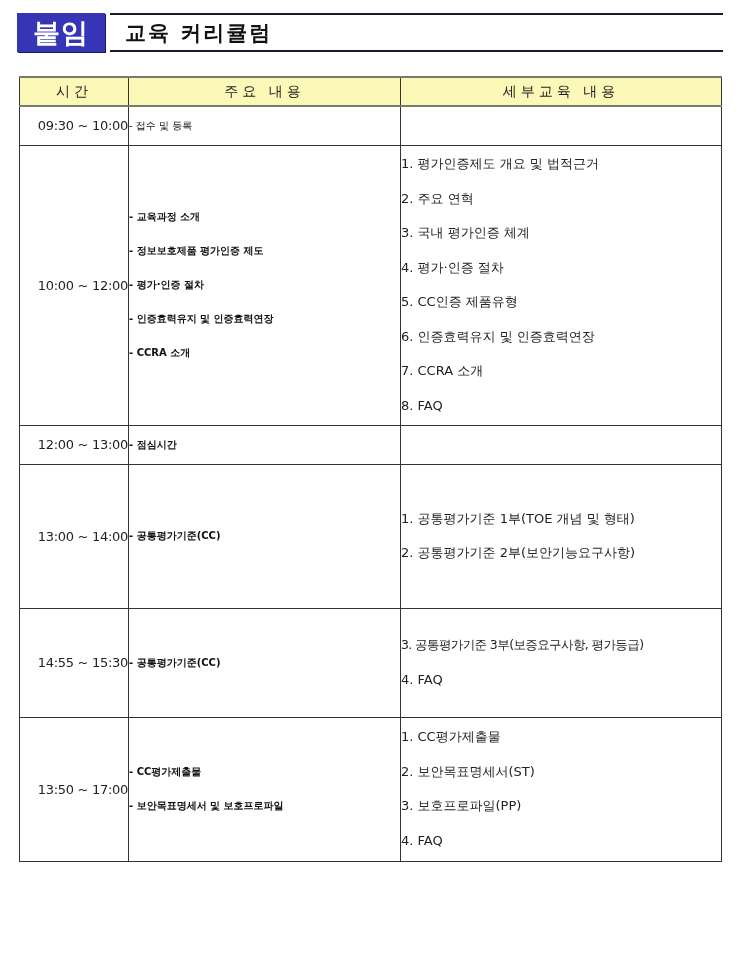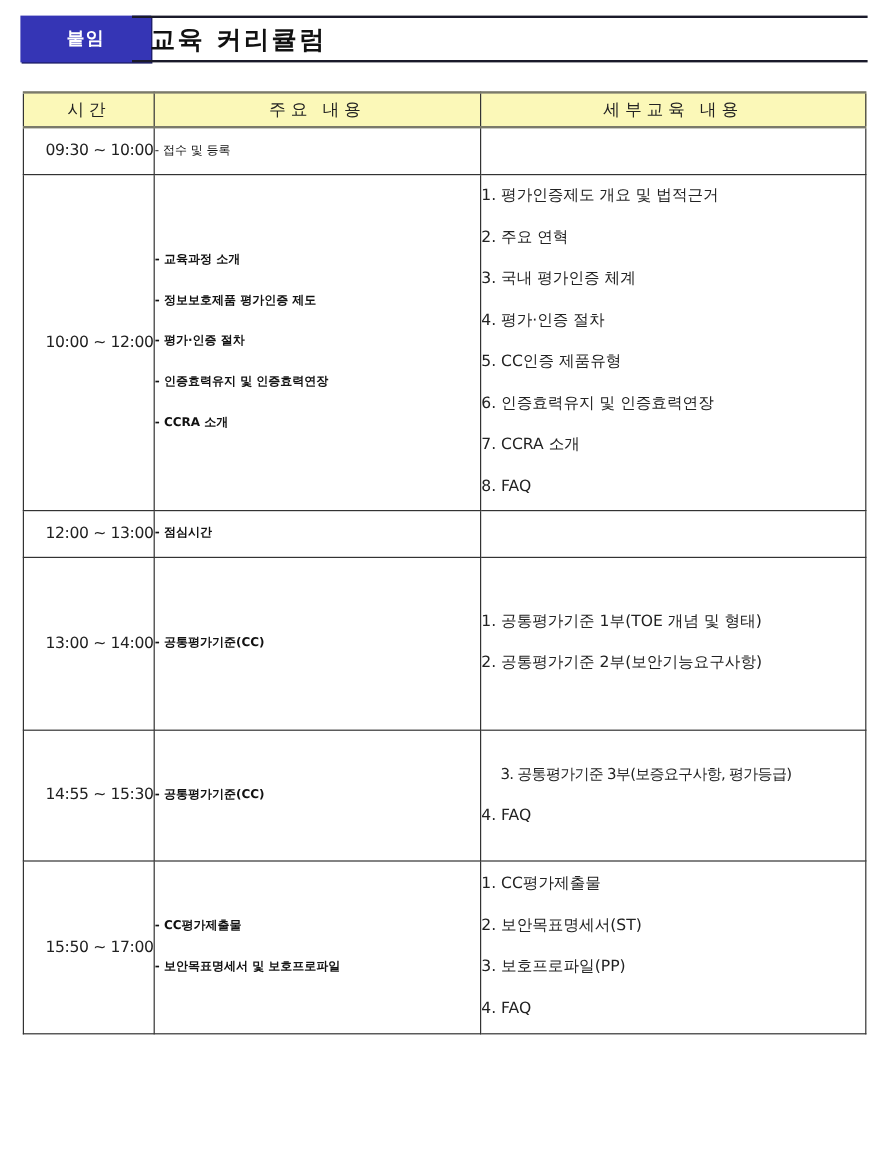--- a/index.html
+++ b/index.html
@@ -2,22 +2,22 @@
 <html><head>
 <meta charset="utf-8">
 <style>
   html, body { margin: 0; padding: 0; background: #ffffff; }
   body {
     width: 740px; height: 962px; position: relative; overflow: hidden;
     font-family: "DejaVu Sans", "Liberation Sans", sans-serif;
     color: #111;
   }
   .badge {
-    position: absolute; left: 17px; top: 13px; width: 109px; height: 39px;
-    background: #3535b5; color: #fff; font-weight: bold; font-size: 15px;
+    position: absolute; left: 17px; top: 13px; width: 88px; height: 39px;
+    background: #3535b5; color: #fff; font-weight: bold; font-size: 27px;
     display: flex; align-items: center; justify-content: center;
     box-shadow: 1px 1px 0 #1a1a60;
     letter-spacing: 1px;
   }
   .title-bar {
     position: absolute; left: 110px; top: 13px; width: 613px; height: 39px;
     border-top: 2px solid #1a1a2a; border-bottom: 2px solid #1a1a2a;
     display: flex; align-items: center; box-sizing: border-box; text-align: center;
   }
   .title-bar .title {
@@ -37,21 +37,21 @@
   table.curriculum thead tr { border-top: 2px solid #7a7a6a; border-bottom: 2px solid #7a7a6a; }
   col.c-time { width: 109px; }
   col.c-main { width: 272px; }
   col.c-detail { width: 321px; }
   td.time { text-align: right; font-size: 13px; color: #222; white-space: nowrap; letter-spacing: -0.3px; }
   td.main { padding-left: 7px; font-size: 10px; vertical-align: middle; margin-left: 44px; }
   td.detail { padding-left: 7px; font-size: 13px; vertical-align: middle; color: #222; }
   .main-item { line-height: 34px; white-space: nowrap; }
   .main-item.bold { font-weight: bold; }
   .detail-item { line-height: 34.5px; white-space: nowrap; }
-  .detail-item.tight { letter-spacing: -0.6px; font-size: 12.5px; margin-left: 16px; }
+  .detail-item.tight { letter-spacing: -0.6px; font-size: 12.5px; }
 </style>
 </head>
 <body>
 
 <div class="badge">붙임</div>
 <div class="title-bar">
   <span class="title">교육 커리큘럼</span>
 </div>
 
 <table class="curriculum">
@@ -124,21 +124,21 @@
         <div class="main-item bold">- 공통평가기준(CC)</div>
       </td>
       <td class="detail">
         <div class="detail-item tight">3. 공통평가기준 3부(보증요구사항, 평가등급)</div>
         <div class="detail-item">4. FAQ</div>
       </td>
     </tr>
 
 
     <tr style="height:144px">
-      <td class="time">15:50 ~ 17:00</td>
+      <td class="time">13:50 ~ 17:00</td>
       <td class="main">
         <div class="main-item bold">- CC평가제출물</div>
         <div class="main-item bold">- 보안목표명세서 및 보호프로파일</div>
       </td>
       <td class="detail">
         <div class="detail-item">1. CC평가제출물</div>
         <div class="detail-item">2. 보안목표명세서(ST)</div>
         <div class="detail-item">3. 보호프로파일(PP)</div>
         <div class="detail-item">4. FAQ</div>
       </td>

